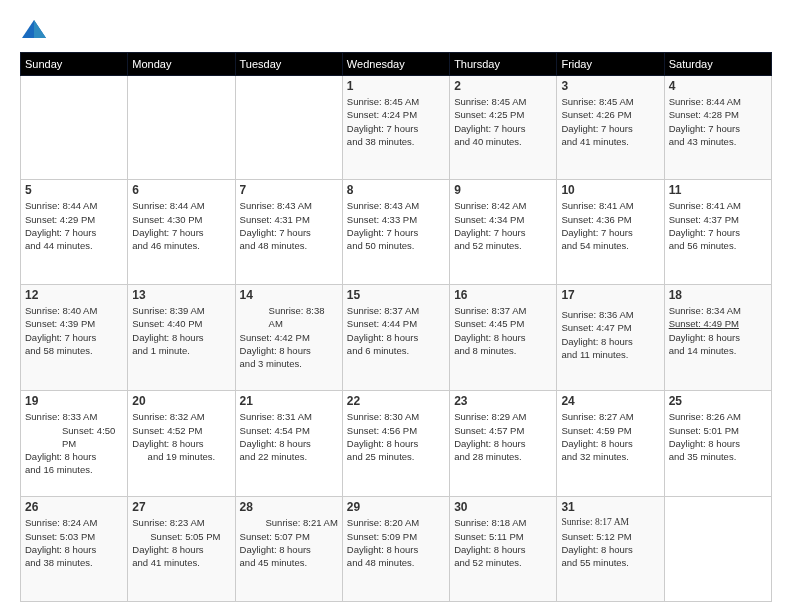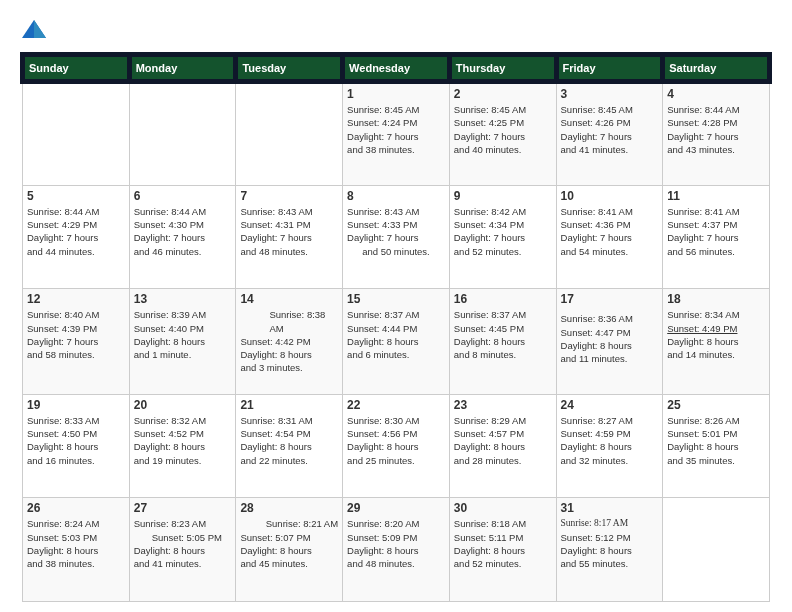--- a/index.html
+++ b/index.html
@@ -59,27 +59,27 @@
       font-size: 14px;
       color: #555;
     }
     .calendar {
       flex: 1;
       border-collapse: collapse;
       width: 100%;
       table-layout: fixed;
     }
     .calendar thead th {
-      background-color: #14532d;
+      background-color: #000000;
       color: #fff;
       font-size: 11px;
-      font-weight: bold;
+      font-weight: normal;
       padding: 5px 4px;
       text-align: left;
-      border: 5px solid #0f172a;
+      border: 1px solid #0f172a;
     }
     .calendar tbody td {
       border: 1px solid #ccc;
       vertical-align: top;
       padding: 3px 4px;
       font-size: 9.5px;
       color: #333;
       height: 88px;
       background: #fff;
     }
@@ -187,21 +187,21 @@
             <span style="display: block; line-height: 1.4;">Sunrise: 8:43 AM</span>
             <span style="display: block; line-height: 1.4;">Sunset: 4:31 PM</span>
             <span style="display: block; line-height: 1.4;">Daylight: 7 hours</span>
             <span style="display: block; line-height: 1.4;">and 48 minutes.</span>
           </td>
           <td>
             <span class="day-num">8</span>
             <span style="display: block; line-height: 1.4;">Sunrise: 8:43 AM</span>
             <span style="display: block; line-height: 1.4;">Sunset: 4:33 PM</span>
             <span style="display: block; line-height: 1.4;">Daylight: 7 hours</span>
-            <span style="display: block; line-height: 1.4; text-align: center;">and 50 minutes.</span>
+            <span style="display: block; line-height: 1.4;">and 50 minutes.</span>
           </td>
           <td>
             <span class="day-num">9</span>
             <span style="display: block; line-height: 1.4;">Sunrise: 8:42 AM</span>
             <span style="display: block; line-height: 1.4;">Sunset: 4:34 PM</span>
             <span style="display: block; line-height: 1.4;">Daylight: 7 hours</span>
             <span style="display: block; line-height: 1.4;">and 52 minutes.</span>
           </td>
           <td>
             <span class="day-num">10</span>
@@ -266,30 +266,30 @@
             <span style="display: block; line-height: 1.4;">Sunrise: 8:34 AM</span>
             <span style="display: block; line-height: 1.4; text-decoration: underline;">Sunset: 4:49 PM</span>
             <span style="display: block; line-height: 1.4;">Daylight: 8 hours</span>
             <span style="display: block; line-height: 1.4;">and 14 minutes.</span>
           </td>
         </tr>
         <tr>
           <td>
             <span class="day-num">19</span>
             <span style="display: block; line-height: 1.4;">Sunrise: 8:33 AM</span>
-            <span style="display: block; line-height: 1.4;">Sunset: 4:50 PM</span>
+            <span style="display: block; line-height: 1.4; margin-left: 37px;">Sunset: 4:50 PM</span>
             <span style="display: block; line-height: 1.4;">Daylight: 8 hours</span>
             <span style="display: block; line-height: 1.4;">and 16 minutes.</span>
           </td>
           <td>
             <span class="day-num">20</span>
             <span style="display: block; line-height: 1.4;">Sunrise: 8:32 AM</span>
             <span style="display: block; line-height: 1.4;">Sunset: 4:52 PM</span>
             <span style="display: block; line-height: 1.4;">Daylight: 8 hours</span>
-            <span style="display: block; line-height: 1.4;">and 19 minutes.</span>
+            <span style="display: block; line-height: 1.4; text-align: center;">and 19 minutes.</span>
           </td>
           <td>
             <span class="day-num">21</span>
             <span style="display: block; line-height: 1.4;">Sunrise: 8:31 AM</span>
             <span style="display: block; line-height: 1.4;">Sunset: 4:54 PM</span>
             <span style="display: block; line-height: 1.4;">Daylight: 8 hours</span>
             <span style="display: block; line-height: 1.4;">and 22 minutes.</span>
           </td>
           <td>
             <span class="day-num">22</span>

